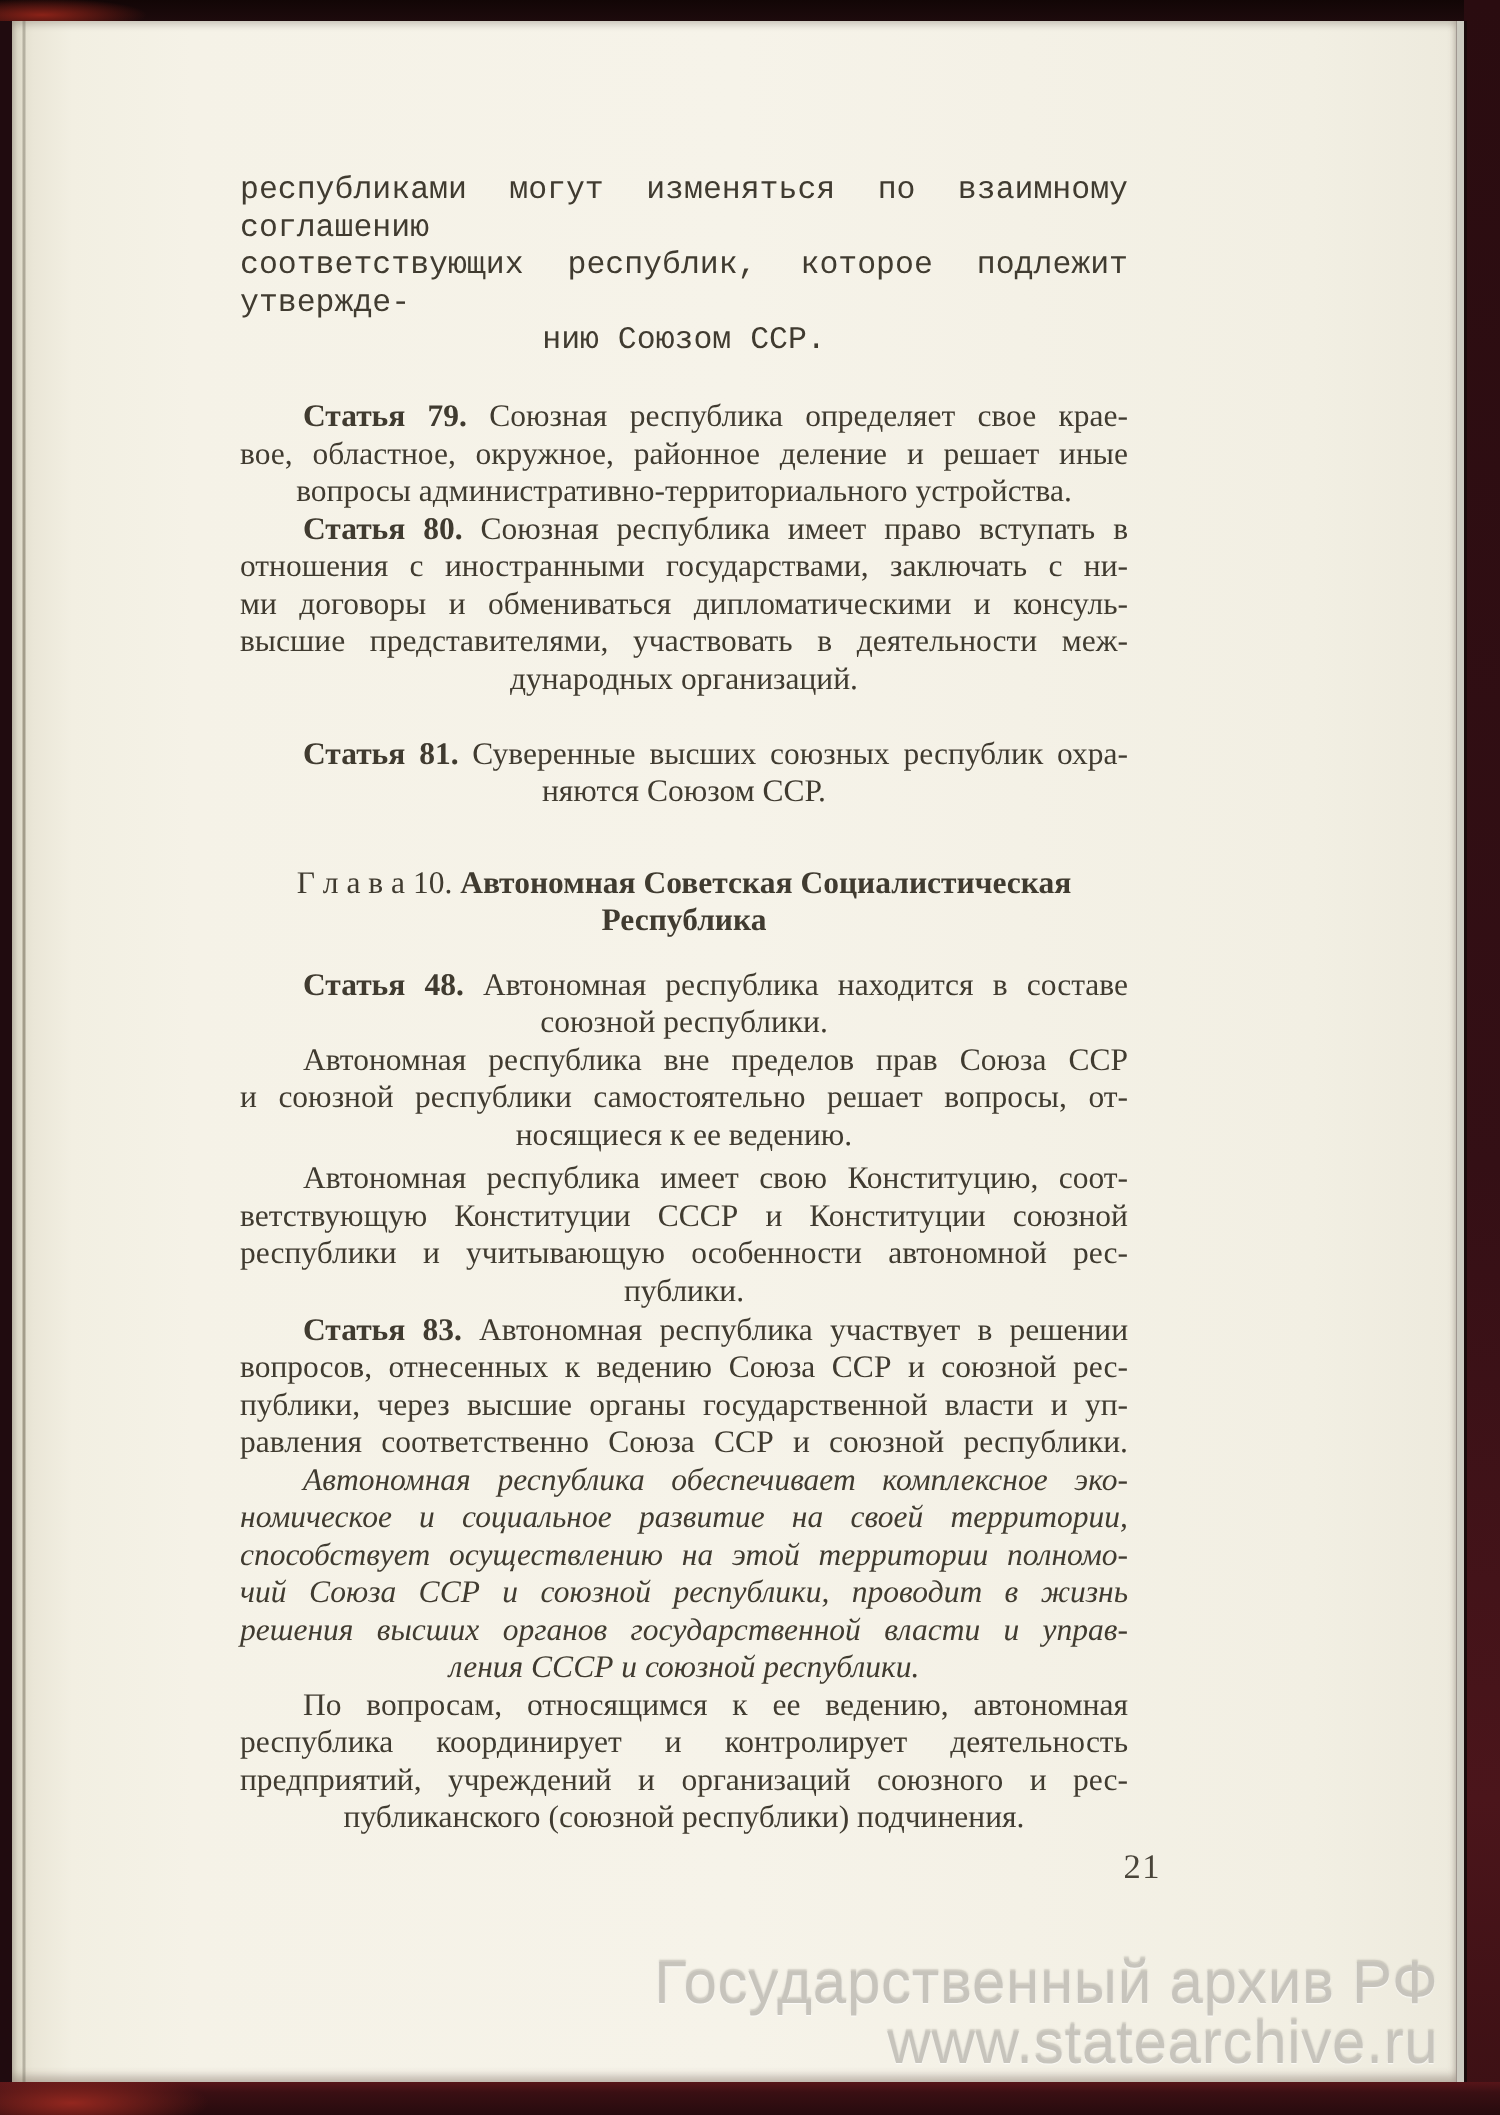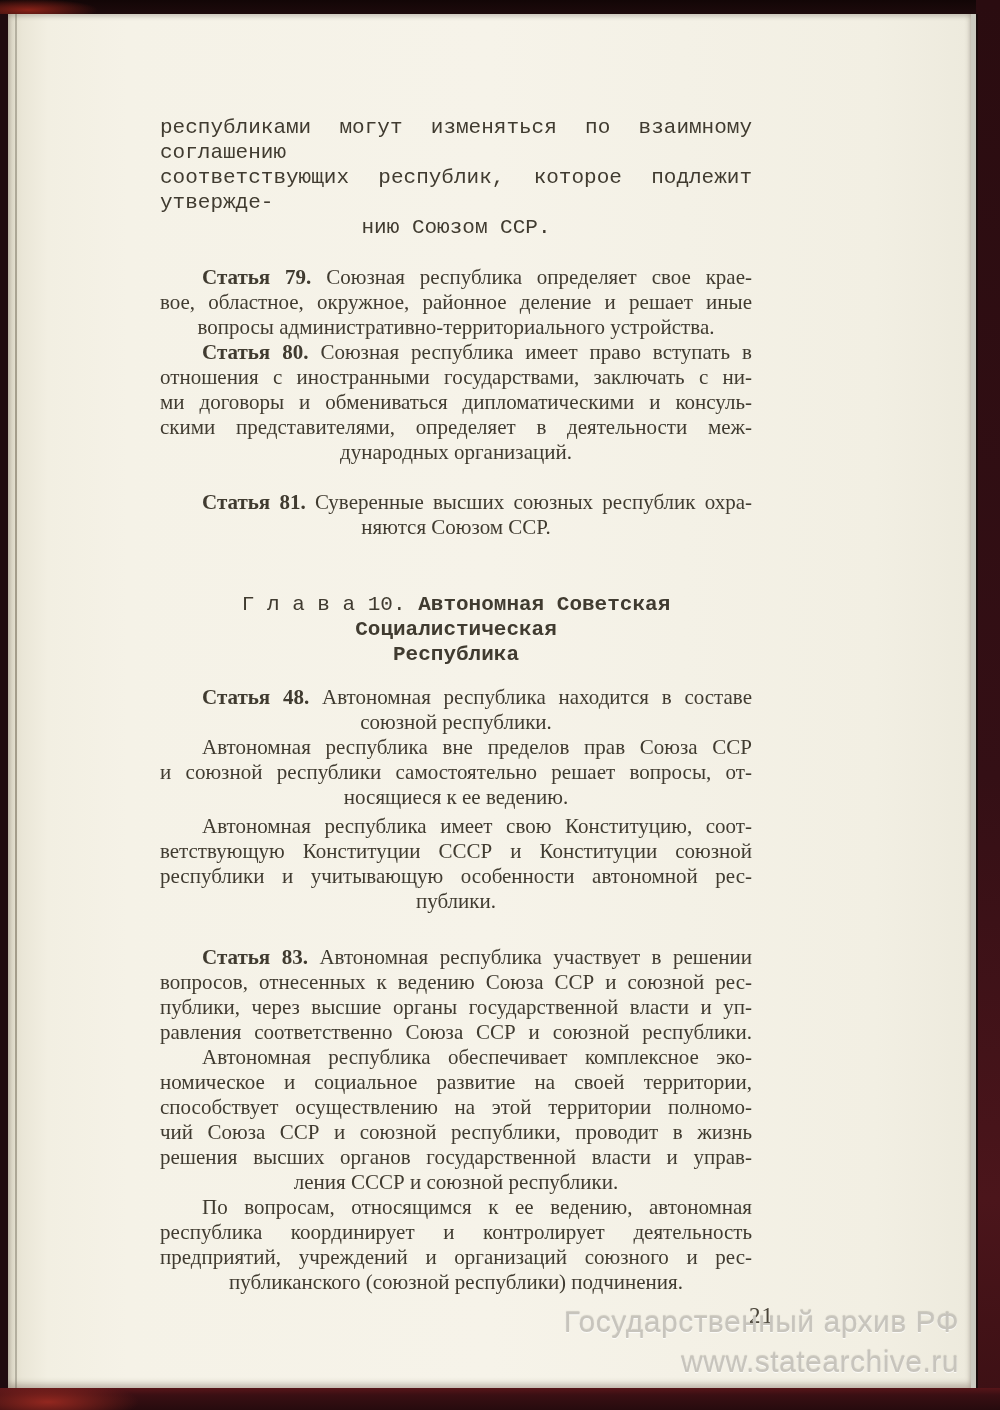--- a/index.html
+++ b/index.html
@@ -46,21 +46,21 @@
   .line.center{text-align:center;text-align-last:center;}
   .line.indent{text-indent:42px;}
   .line b{font-weight:bold;}
   .pagenum{
     margin-top:8px;text-align:right;margin-right:-22px;
     font-size:23px;letter-spacing:1px;color:#4a453a;
   }
   .watermark{
     position:absolute;right:12px;bottom:6px;text-align:right;
     font-family:"Liberation Sans","DejaVu Sans",sans-serif;
-    font-size:30px;line-height:40px;color:#c7c4bc;letter-spacing:.5px;
+    font-size:40px;line-height:40px;color:#c7c4bc;letter-spacing:.5px;
     text-shadow:0 1px 1px rgba(255,255,255,.85), 0 -1px 1px rgba(120,115,105,.30);
   }
 </style>
 </head>
 <body>
 
 <div class="cover-top"></div>
 <div class="cover-right"></div>
 <div class="cover-bottom"></div>
 
@@ -76,53 +76,53 @@
         </div>
         <div class="block" style="margin-top: 25px;">
           <div class="line just indent"><b>Статья 79.</b><span> Союзная республика определяет свое крае-</span></div>
           <div class="line just">вое, областное, окружное, районное деление и решает иные</div>
           <div class="line">вопросы административно-территориального устройства.</div>
         </div>
         <div class="block" style="">
           <div class="line just indent"><b>Статья 80.</b><span> Союзная республика имеет право вступать в</span></div>
           <div class="line just">отношения с иностранными государствами, заключать с ни-</div>
           <div class="line just">ми договоры и обмениваться дипломатическими и консуль-</div>
-          <div class="line just">скими представителями, определяет в деятельности меж-</div>
+          <div class="line just">высшие представителями, участвовать в деятельности меж-</div>
           <div class="line">дународных организаций.</div>
         </div>
         <div class="block" style="margin-top: 25px;">
           <div class="line just indent"><b>Статья 81.</b><span> Суверенные высших союзных республик охра-</span></div>
           <div class="line">няются Союзом ССР.</div>
         </div>
-        <div class="block" style="margin-top: 52px; font-family: Liberation Mono, monospace;">
+        <div class="block" style="margin-top: 36px;">
           <div class="line center"><span>Г л а в а 10. </span><b>Автономная Советская Социалистическая</b></div>
           <div class="line center"><b>Республика</b></div>
         </div>
         <div class="block" style="margin-top: 18px;">
           <div class="line just indent"><b>Статья 48.</b><span> Автономная республика находится в составе</span></div>
           <div class="line">союзной республики.</div>
         </div>
         <div class="block" style="margin-top: 0px;">
           <div class="line just indent">Автономная республика вне пределов прав Союза ССР</div>
           <div class="line just">и союзной республики самостоятельно решает вопросы, от-</div>
           <div class="line">носящиеся к ее ведению.</div>
         </div>
         <div class="block" style="margin-top: 4px;">
           <div class="line just indent">Автономная республика имеет свою Конституцию, соот-</div>
           <div class="line just">ветствующую Конституции СССР и Конституции союзной</div>
           <div class="line just">республики и учитывающую особенности автономной рес-</div>
           <div class="line">публики.</div>
         </div>
-        <div class="block" style="margin-top: 31px;">
+        <div class="block" style="margin-top: 1px;">
           <div class="line just indent"><b>Статья 83.</b><span> Автономная республика участвует в решении</span></div>
           <div class="line just">вопросов, отнесенных к ведению Союза ССР и союзной рес-</div>
           <div class="line just">публики, через высшие органы государственной власти и уп-</div>
           <div class="line just">равления соответственно Союза ССР и союзной республики.</div>
         </div>
-        <div class="block" style="margin-top: 0px;">
+        <div class="block" style="margin-top: 0px; font-style: italic;">
           <div class="line just indent">Автономная республика обеспечивает комплексное эко-</div>
           <div class="line just">номическое и социальное развитие на своей территории,</div>
           <div class="line just">способствует осуществлению на этой территории полномо-</div>
           <div class="line just">чий Союза ССР и союзной республики, проводит в жизнь</div>
           <div class="line just">решения высших органов государственной власти и управ-</div>
           <div class="line">ления СССР и союзной республики.</div>
         </div>
         <div class="block" style="margin-top: 0px;">
           <div class="line just indent">По вопросам, относящимся к ее ведению, автономная</div>
           <div class="line just">республика координирует и контролирует деятельность</div>

